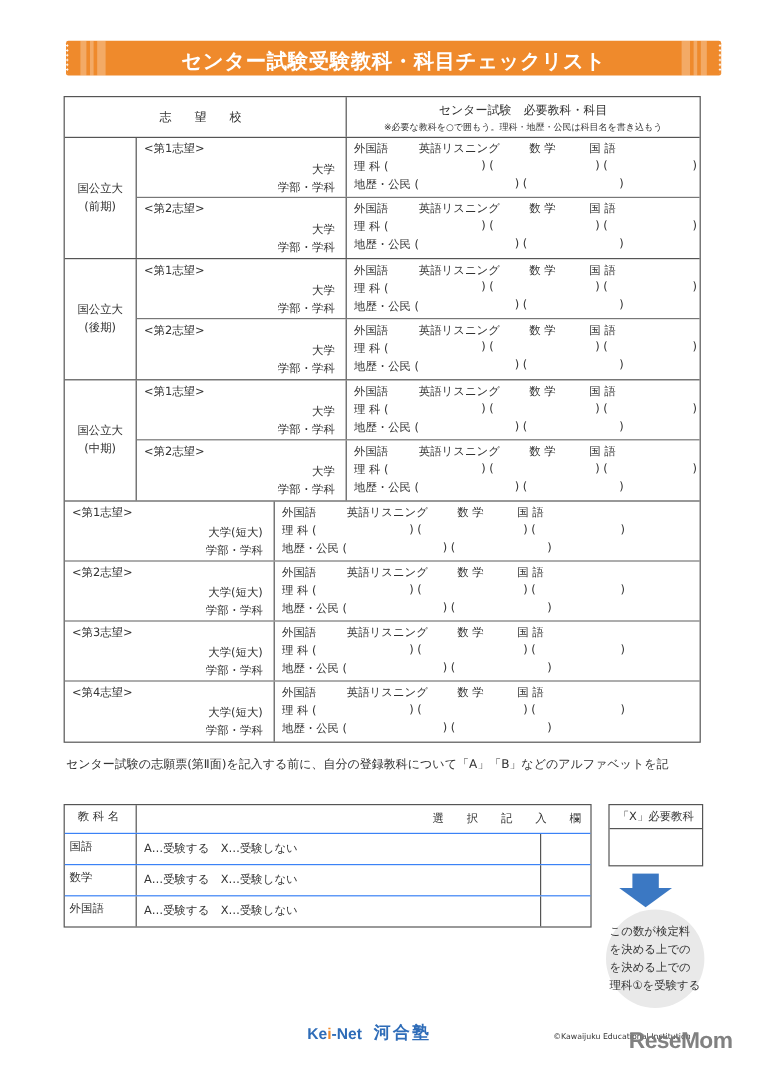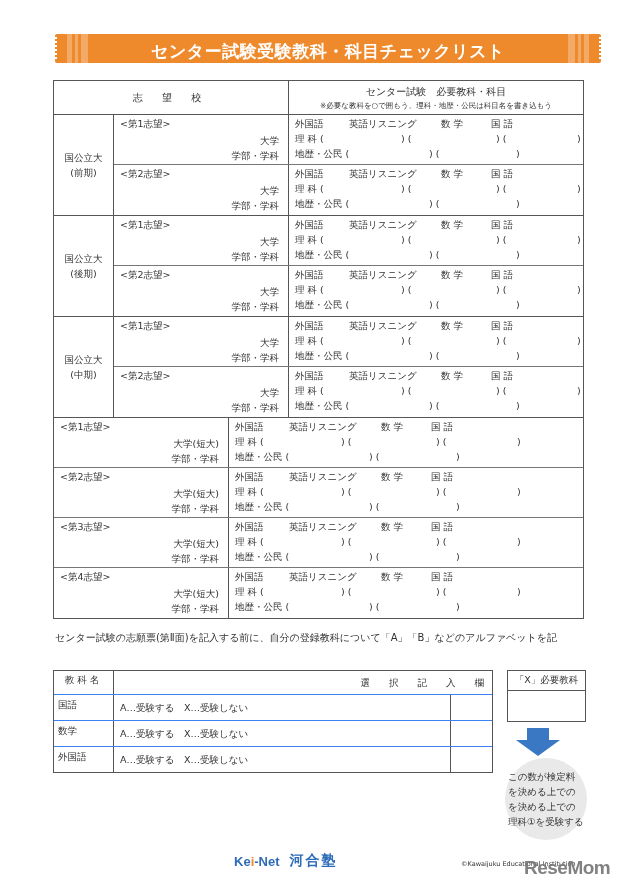--- a/index.html
+++ b/index.html
@@ -55,21 +55,21 @@
   
   .count-box { position: absolute; left: 507px; top: 670px; width: 79px; height: 52px; border: 1px solid #555; font-size: 9.5px; }
   .count-box .cb-head { height: 20px; border-bottom: 1px solid #555; display: flex; align-items: center; justify-content: center; }
   .arrow { position: absolute; left: 527px; top: 728px; width: 0; height: 0; }
   .arrow .shaft { position: absolute; left: 0; top: 0; width: 22px; height: 12px; background: #3b78c3; }
   .arrow .head { position: absolute; left: -11px; top: 12px; width: 0; height: 0; border-left: 22px solid transparent; border-right: 22px solid transparent; border-top: 16px solid #3b78c3; }
   .bubble { position: absolute; left: 505px; top: 758px; width: 82px; height: 82px; border-radius: 50%; background: #e9e9e9; }
   .bubble-text { position: absolute; left: 508px; top: 769px; width: 80px; font-size: 9.5px; line-height: 15px; }
 
   
-  .footer-logo { position: absolute; left: 234px; top: 852px; font-size: 13px; font-weight: bold; color: #2e6cb8; display: flex; gap: 10px; align-items: center; }
+  .footer-logo { position: absolute; left: 256px; top: 852px; font-size: 13px; font-weight: bold; color: #2e6cb8; display: flex; gap: 10px; align-items: center; }
   .footer-logo .kei { font-family: "Liberation Sans", sans-serif; color: #2e6cb8; }
   .footer-logo .kei .i { color: #ef8a2c; }
   .footer-logo .kawai { letter-spacing: 2px; font-size: 14px; }
   .copyright { position: absolute; left: 461px; top: 860px; font-size: 6.5px; color: #333; }
   .resemom { position: absolute; left: 524px; top: 857px; font-size: 19px; font-weight: bold; color: #777; font-family: "Liberation Sans", sans-serif; letter-spacing: -0.5px; opacity: 0.92; }
 </style>
 </head>
 <body>
 
 <div class="banner">

